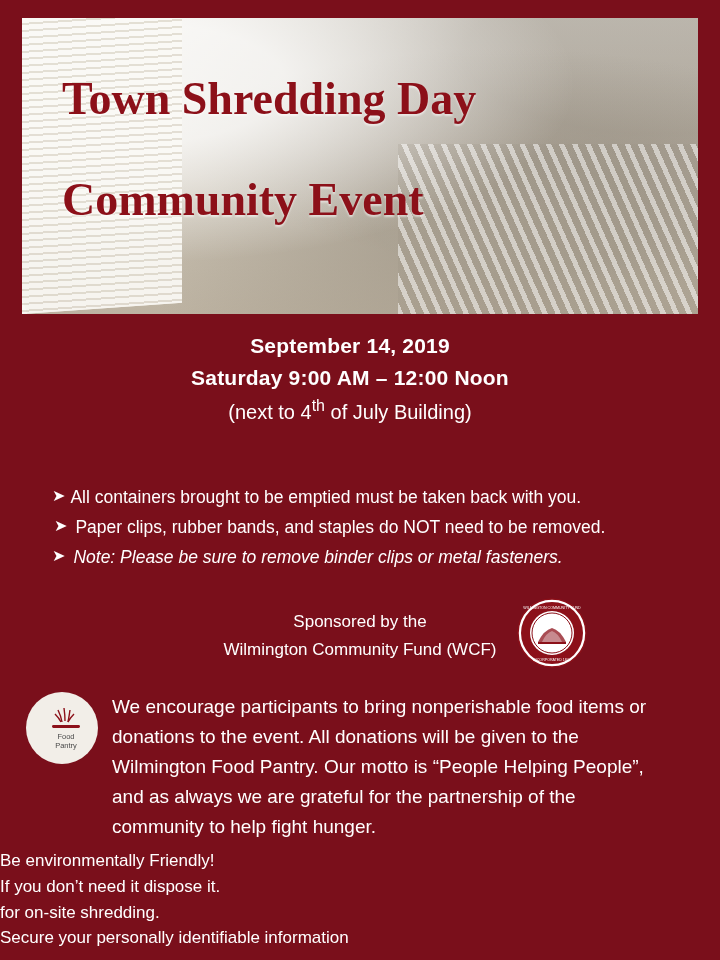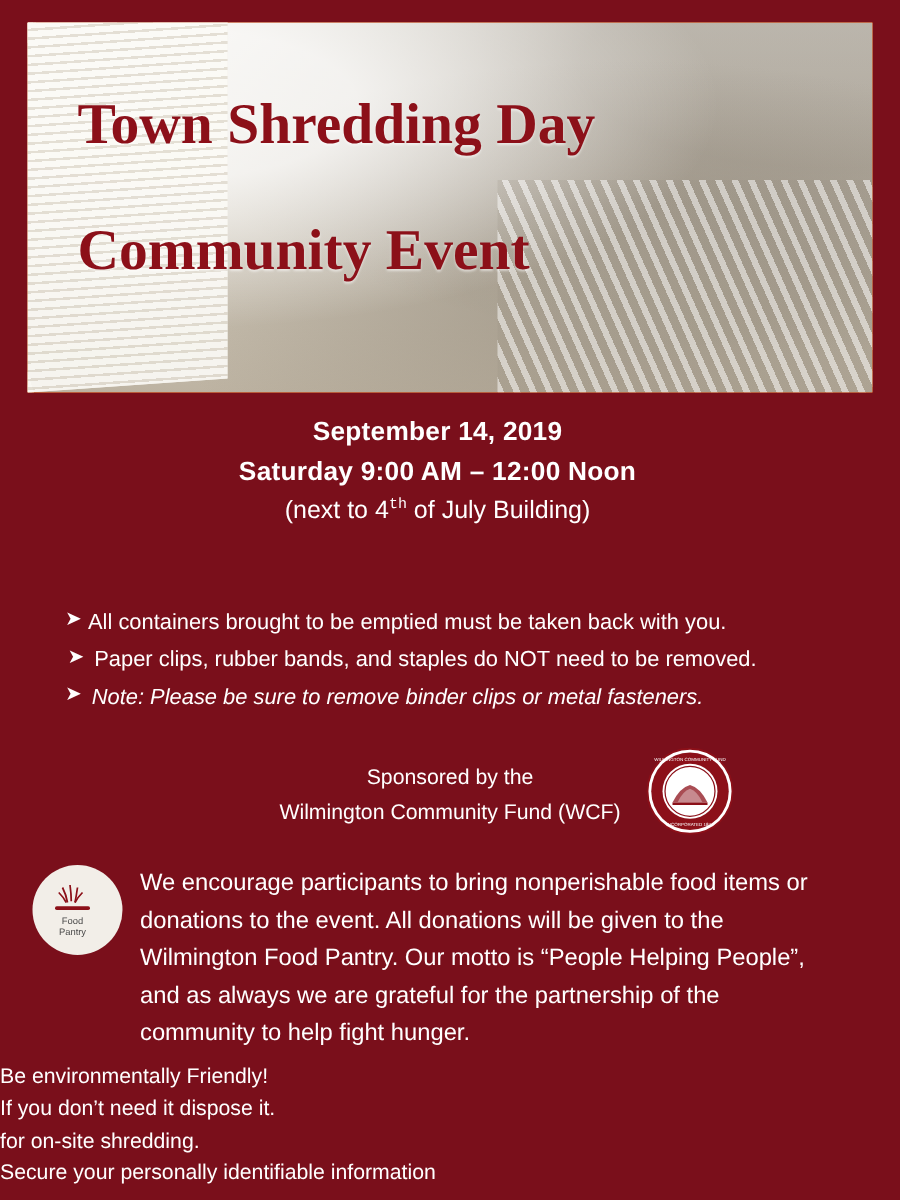--- a/index.html
+++ b/index.html
@@ -24,21 +24,21 @@
   }
 
   
   .hero {
     position: absolute;
     left: 22px;
     top: 18px;
     width: 676px;
     height: 296px;
     overflow: hidden;
-    background: #f97316;
+    background: #fef9c3;
   }
   .shred-bg {
     position: absolute;
     inset: 0;
     background:
       linear-gradient(112deg, rgba(255,255,255,0.85) 0 6px, rgba(0,0,0,0) 6px 14px),
       linear-gradient(72deg, rgba(245,243,238,0.75) 0 5px, rgba(0,0,0,0) 5px 17px),
       linear-gradient(98deg, rgba(225,220,210,0.7) 0 4px, rgba(0,0,0,0) 4px 11px),
       linear-gradient(135deg, rgba(255,255,255,0.55) 0 3px, rgba(0,0,0,0) 3px 9px),
       linear-gradient(60deg, rgba(200,192,180,0.6) 0 3px, rgba(0,0,0,0) 3px 13px),
@@ -106,23 +106,22 @@
     font-size: 21px;
     line-height: 1.52;
     letter-spacing: 0.2px;
   }
   .event-info .sub {
     font-weight: normal;
     font-size: 20px;
     line-height: 1.45;
   }
   .event-info .sub sup {
-    font-size: 12px;
+    font-size: 16px;
     vertical-align: super;
-    font-family: Liberation Mono, monospace;
   }
 
   
   .bullets {
     position: absolute;
     top: 482px;
     left: 52px;
     width: 630px;
   }
   .bullet {
@@ -170,21 +169,21 @@
   .pantry-logo {
     position: absolute;
     left: 26px;
     top: 692px;
     width: 72px;
     height: 72px;
     border-radius: 50%;
     background: #f2eee8;
     display: flex;
     align-items: center;
-    justify-content: flex-start;
+    justify-content: flex-end;
   }
   .pantry-logo svg { display: block; }
 
   .pantry-text {
     position: absolute;
     left: 112px;
     top: 692px;
     width: 552px;
     font-size: 19px;
     line-height: 1.58;

